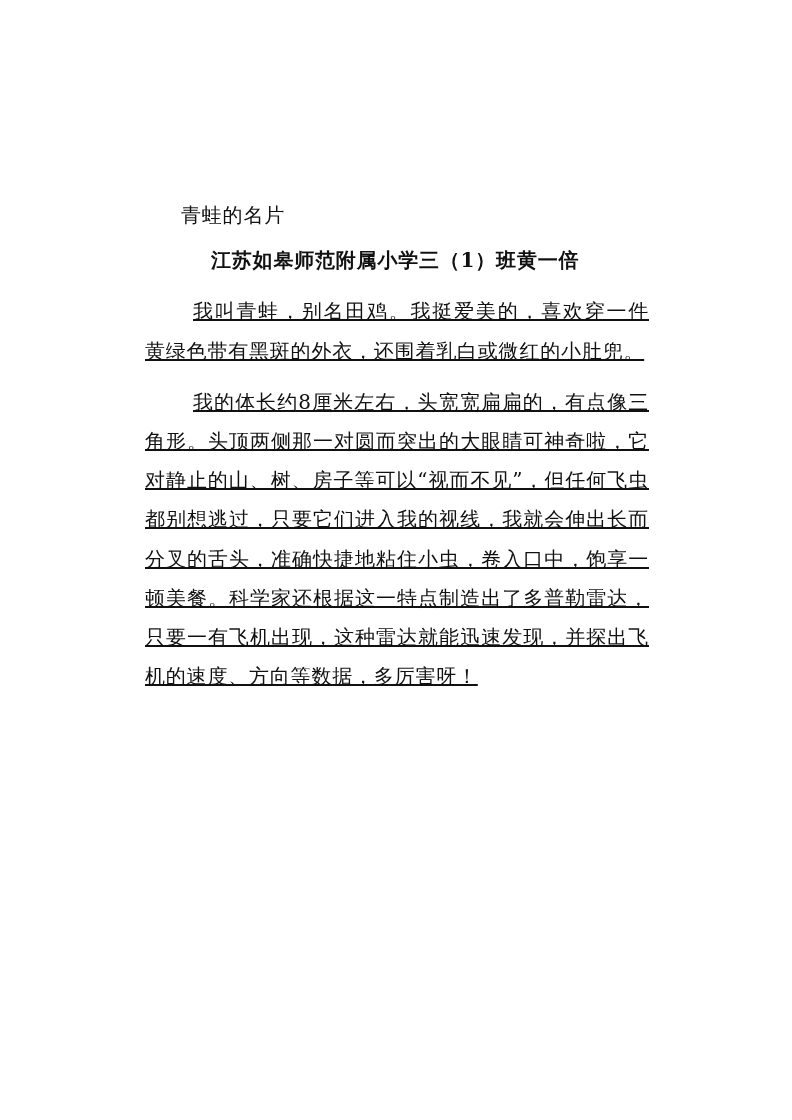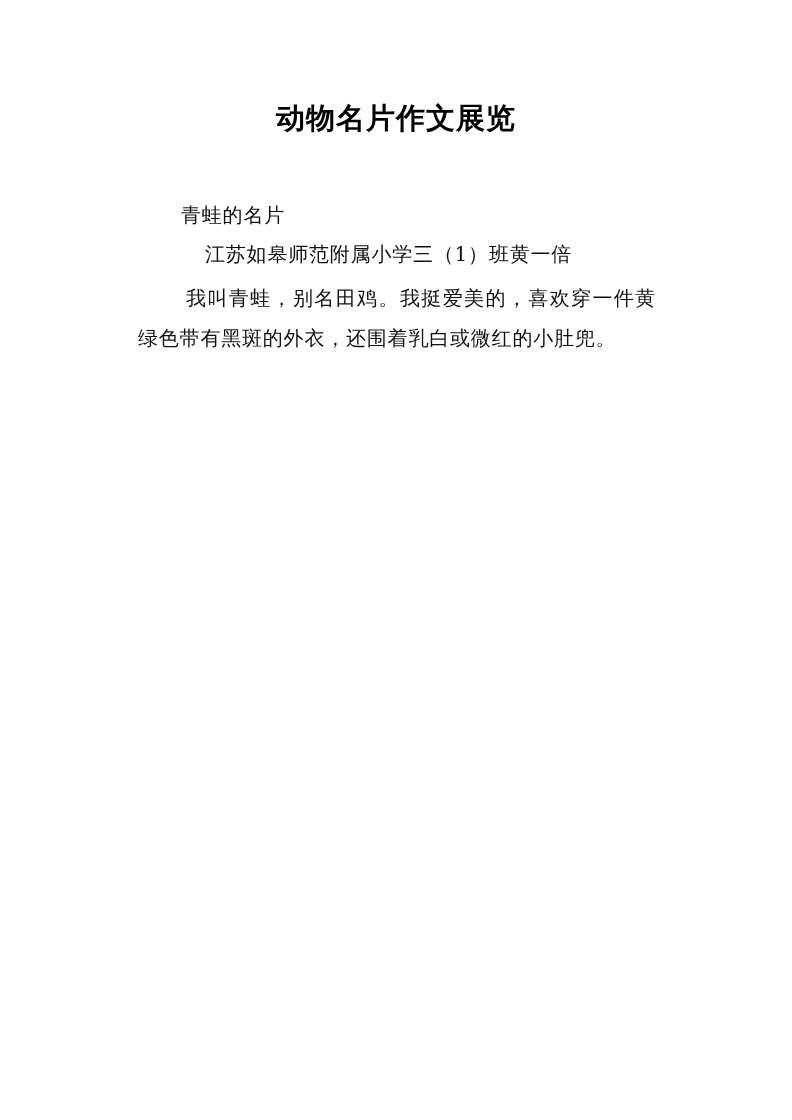--- a/index.html
+++ b/index.html
@@ -42,33 +42,35 @@
       width: 528px;
       font-size: 20px;
       line-height: 39.2px;
       letter-spacing: 0.8px;
     }
     .subtitle {
       margin: 0;
       padding-left: 48px;
     }
     .author {
-      margin: 0;
+      margin: 6px;
       padding-left: 72px;
+      font-weight: bold;
     }
     .para {
-      margin: 5px;
+      margin: 12px;
       text-indent: 48px;
       text-align: justify;
+      text-decoration: underline;
     }
   </style>
 </head>
 <body>
 
 <div class="page">
-  <div class="title">动物名片作文展览</div>
 
   <div class="content">
     <p class="subtitle">青蛙的名片</p>
     <p class="author">江苏如皋师范附属小学三（1）班黄一倍</p>
     <p class="para">我叫青蛙，别名田鸡。我挺爱美的，喜欢穿一件黄绿色带有黑斑的外衣，还围着乳白或微红的小肚兜。</p>
+    <p class="para">我的体长约8厘米左右，头宽宽扁扁的，有点像三角形。头顶两侧那一对圆而突出的大眼睛可神奇啦，它对静止的山、树、房子等可以“视而不见”，但任何飞虫都别想逃过，只要它们进入我的视线，我就会伸出长而分叉的舌头，准确快捷地粘住小虫，卷入口中，饱享一顿美餐。科学家还根据这一特点制造出了多普勒雷达，只要一有飞机出现，这种雷达就能迅速发现，并探出飞机的速度、方向等数据，多厉害呀！</p>
   </div>
 </div>
 
 </body></html>

